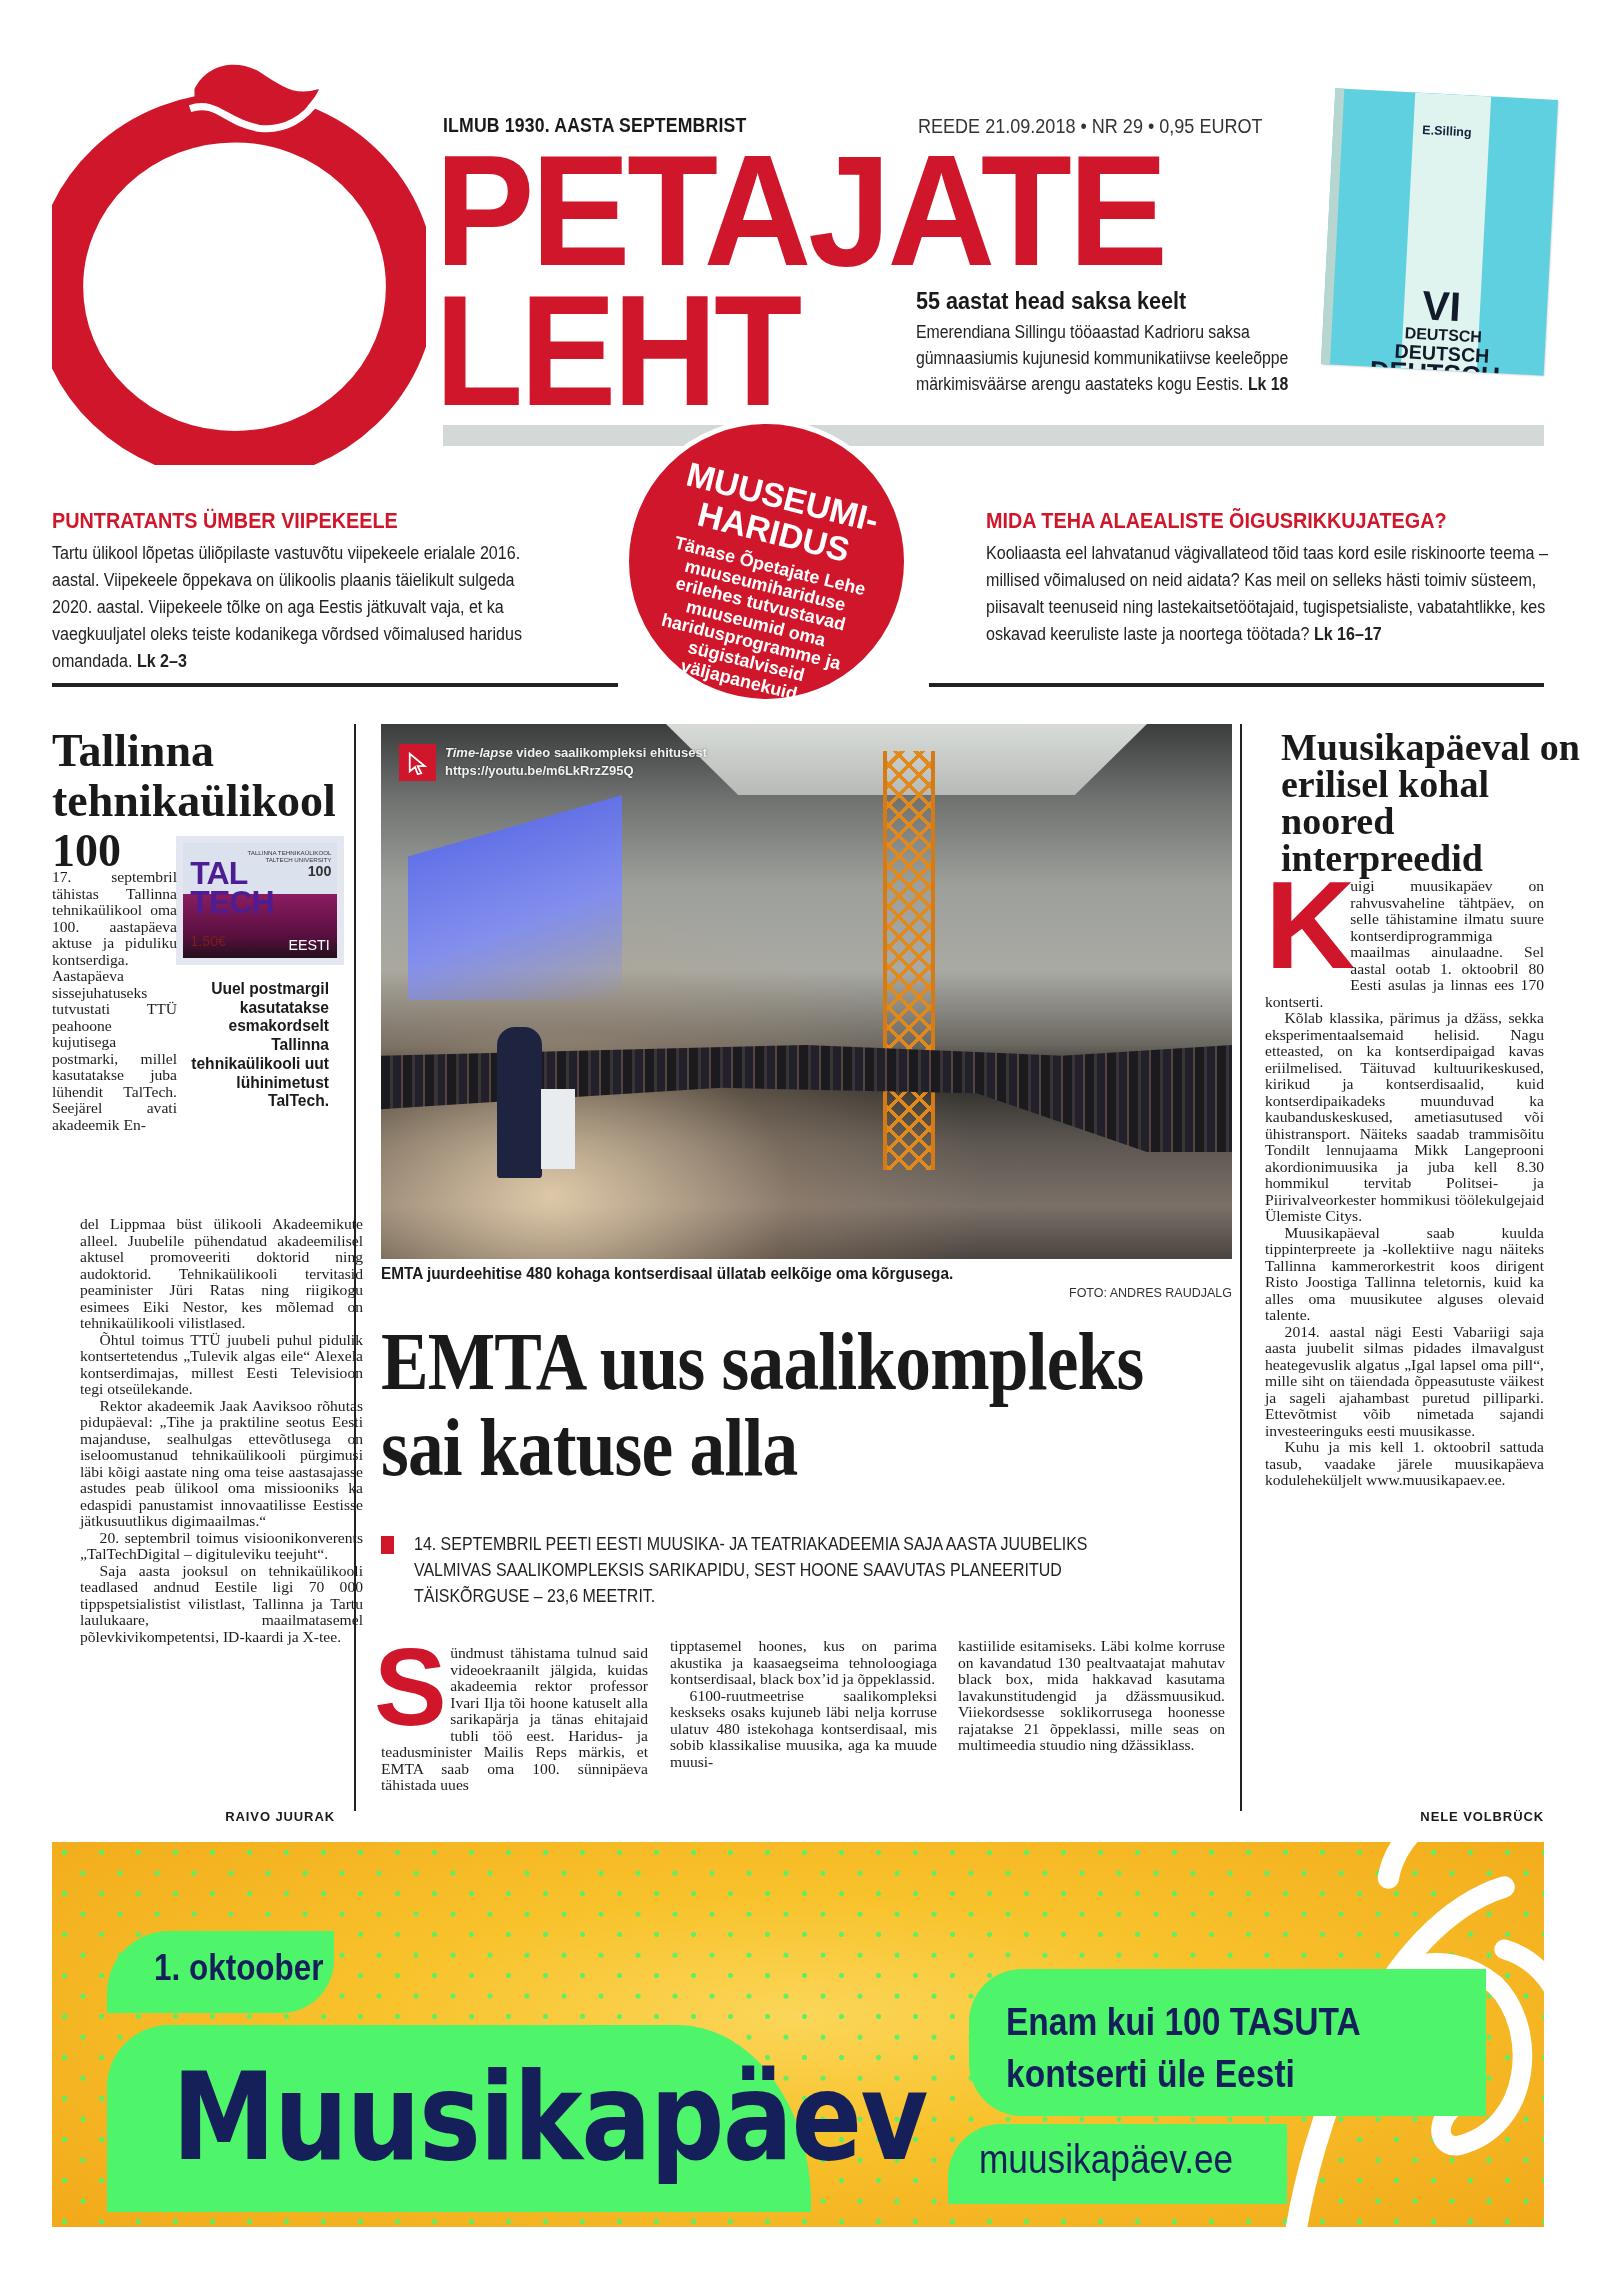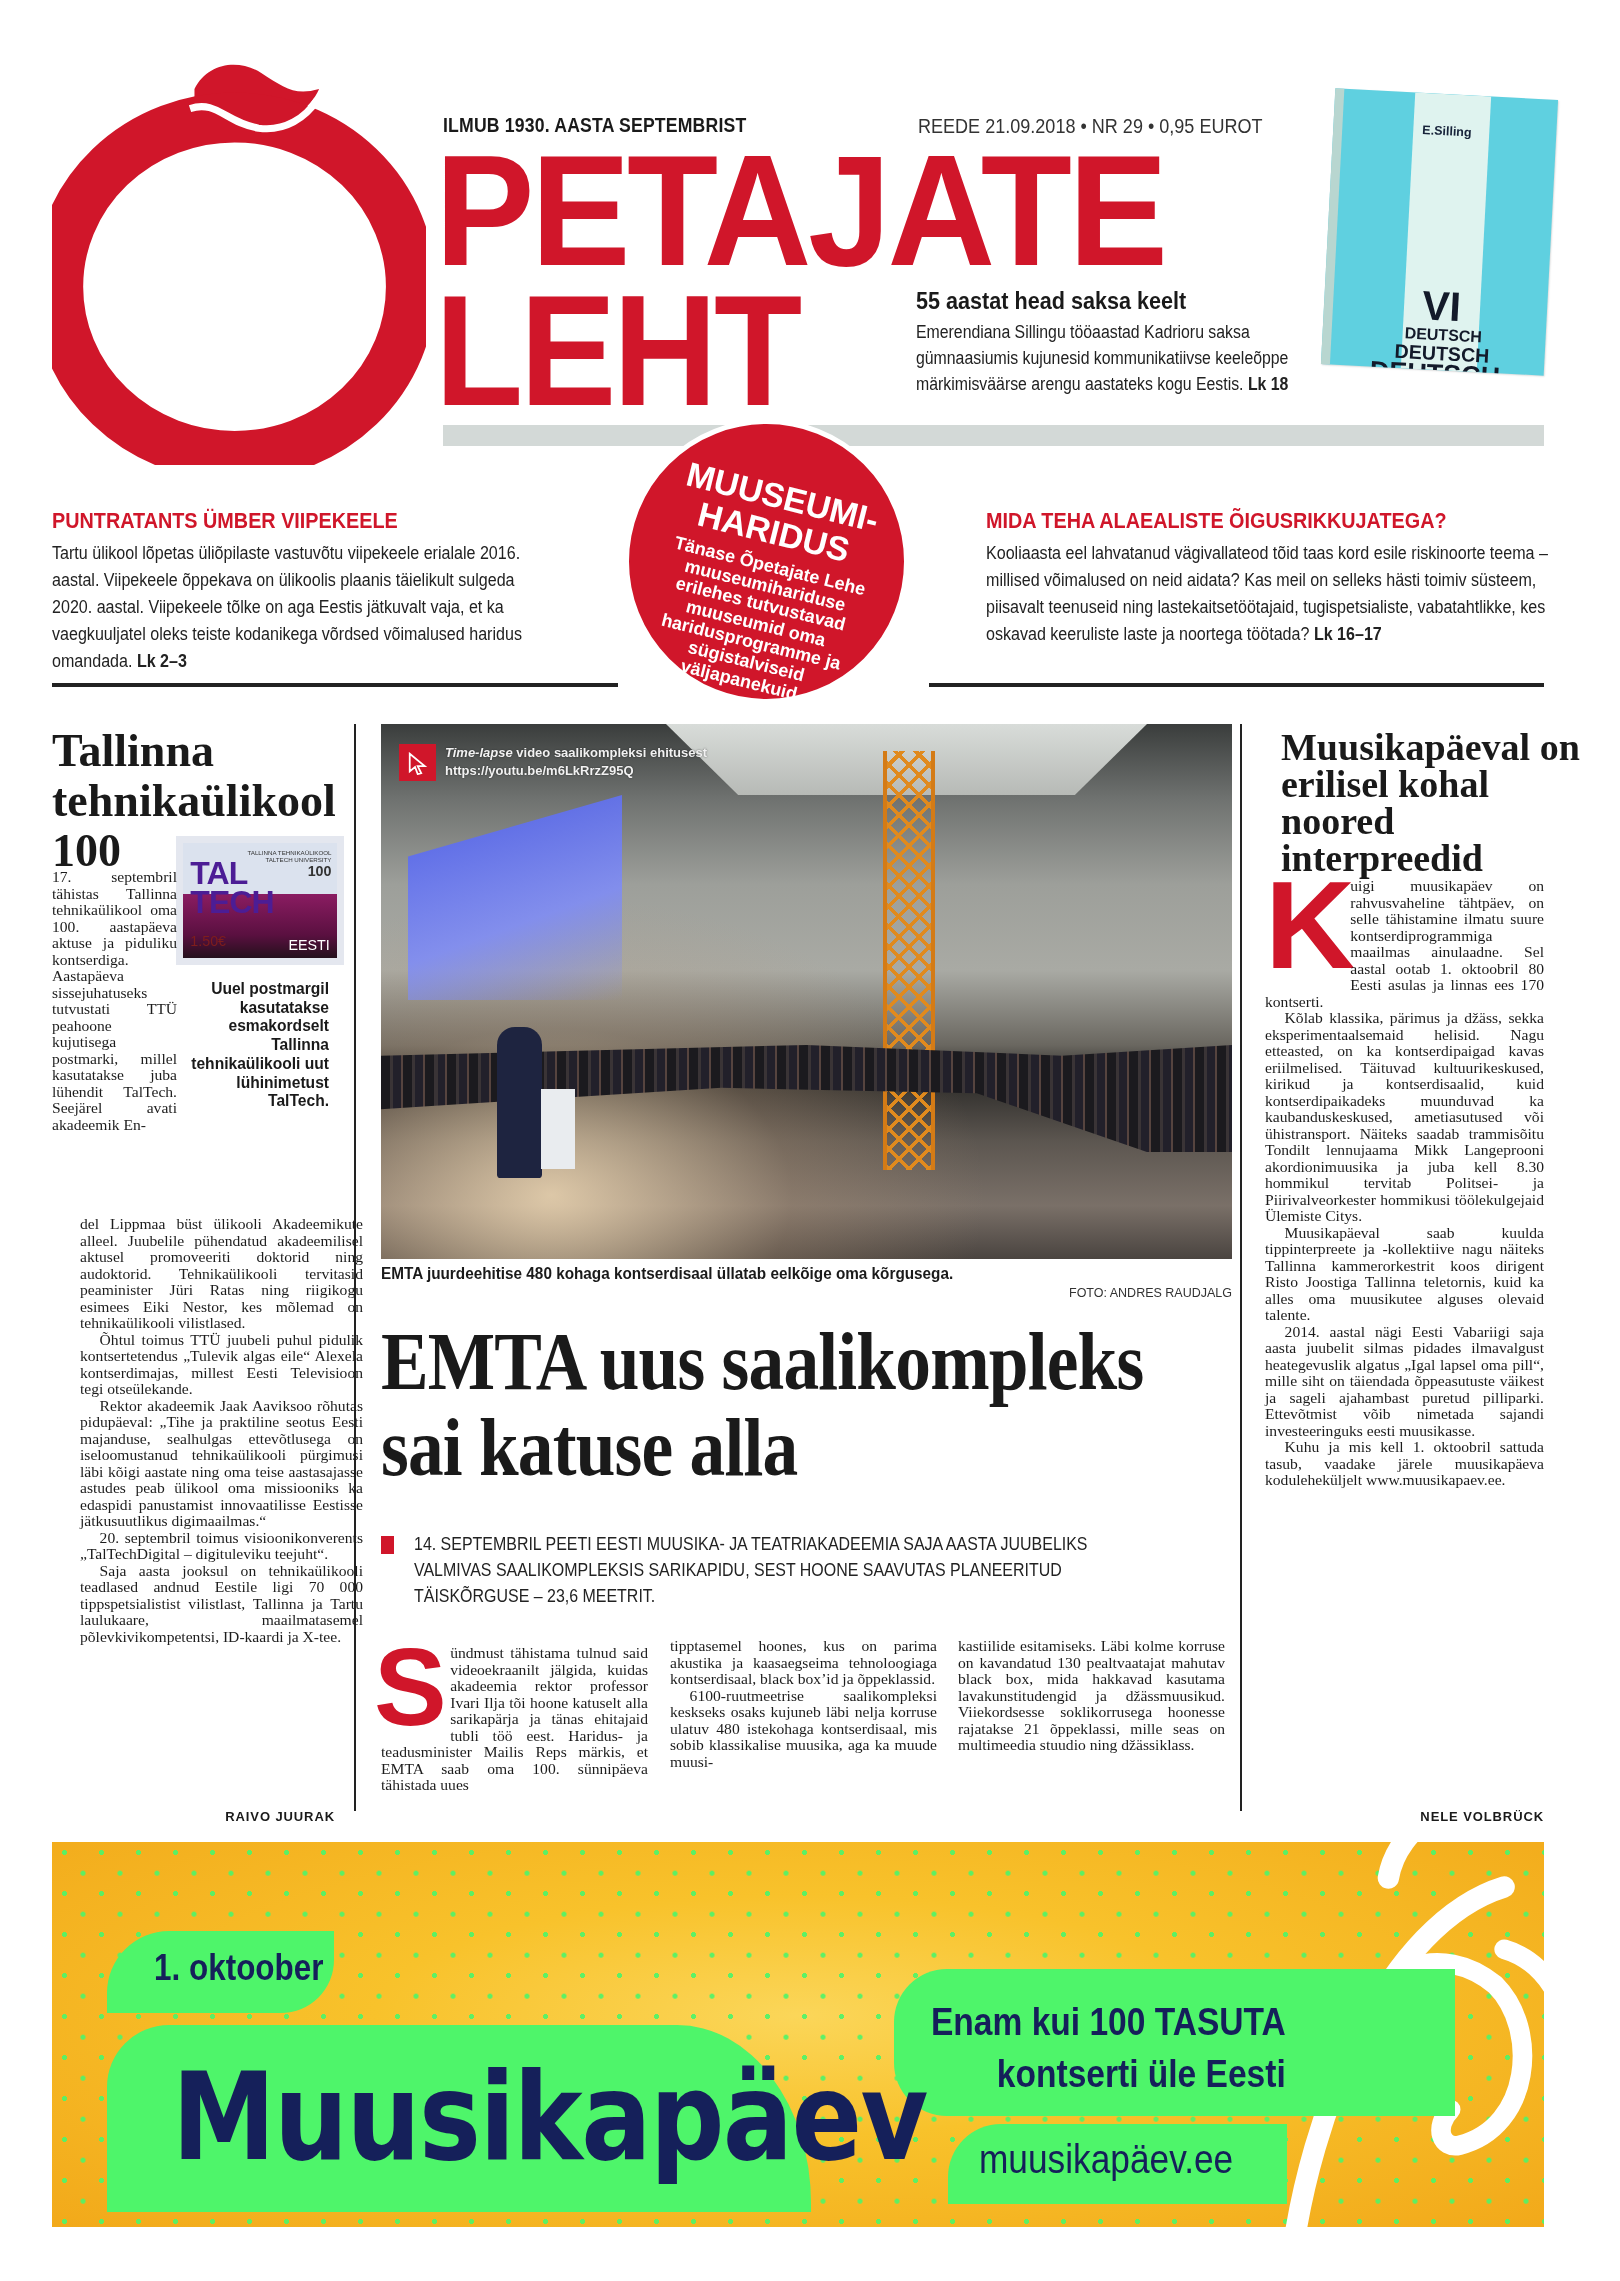--- a/index.html
+++ b/index.html
@@ -261,21 +261,21 @@
 
 <div id="banner" class="abs">
   <div class="dots"></div>
   <svg id="banner-swirl" viewBox="0 0 420 560">
     <path d="M60 560 C80 380, 170 170, 300 130 M170 120 C180 60, 250 20, 300 40" fill="none" stroke="#fff" stroke-width="24" stroke-linecap="round"></path>
     <path d="M140 290 C150 220, 230 190, 290 240 C340 290, 330 400, 250 420 C230 425, 220 400, 240 380" fill="none" stroke="#fff" stroke-width="22" stroke-linecap="round"></path>
     <path d="M300 200 C370 220, 400 320, 380 470" fill="none" stroke="#fff" stroke-width="22" stroke-linecap="round"></path>
   </svg>
   <div id="pill-date" class="pill" style="left: 55px; top: 89px; width: 227px; height: 82px;"></div>
   <div id="pill-main" class="pill" style="left: 55px; top: 183px; width: 704px; height: 187px; border-radius: 62px 134px 0px 0px / 62px 178px 0px 0px;"></div>
-  <div id="pill-concerts" class="pill" style="left: 842px; top: 127px; width: 561px; height: 147px; border-radius: 53px 0px 0px 53px; text-align: right;">
+  <div id="pill-concerts" class="pill" style="left: 917px; top: 127px; width: 517px; height: 147px; border-radius: 53px 0px 0px 53px;">
     <div id="banner-concerts" class="banner-text" style="position:absolute;left:37px;top:27px;">
       <div>Enam kui 100 TASUTA</div>
       <div>kontserti üle Eesti</div>
     </div>
   </div>
   <div id="pill-url" class="pill" style="left: 896px; top: 282px; width: 339px; height: 80px; border-radius: 53px 0px 0px;"></div>
   <div id="banner-date" class="banner-text" style="left: 102px; top: 105px;">1. oktoober</div>
   <div id="banner-title" class="banner-text" style="left: 120px; top: 205px;">Muusikapäev</div>
   <div id="banner-url" class="banner-text" style="left: 927px; top: 294px;">muusikapäev.ee</div>
 </div>

